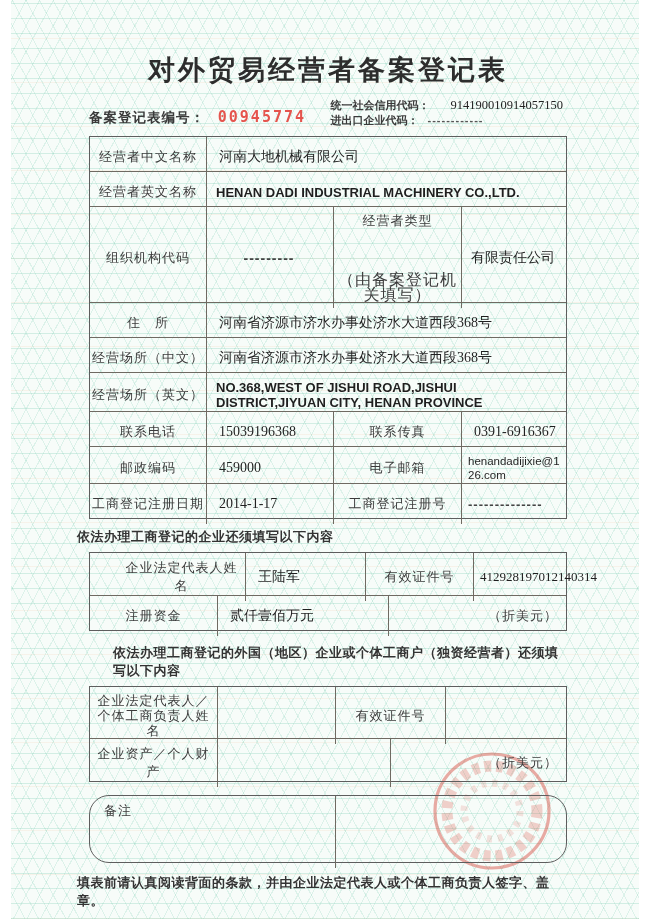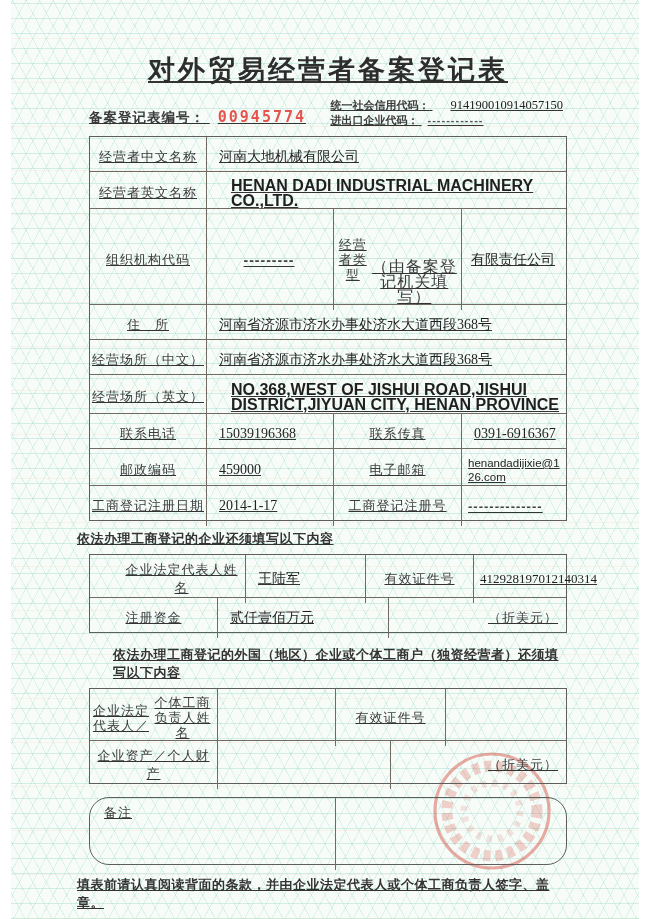--- a/index.html
+++ b/index.html
@@ -9,21 +9,20 @@
     margin:0 auto;
     background-color:#f7fcf9;
     background-image:
       repeating-linear-gradient(0deg, rgba(126,206,180,.30) 0 1px, transparent 1px 15px),
       repeating-linear-gradient(62deg, rgba(126,206,180,.22) 0 1px, transparent 1px 12px),
       repeating-linear-gradient(-62deg, rgba(126,206,180,.22) 0 1px, transparent 1px 12px),
       repeating-linear-gradient(0deg, rgba(240,170,120,.12) 0 1px, transparent 1px 44px);
     font-family:"Liberation Sans", sans-serif;
     color:#333;
     overflow:hidden;
-    text-decoration:underline;
   }
   .content{position:relative;padding:52px 72px 0 78px;z-index:2;}
   .title{
     margin:0 0 10px 0;text-align:center;
     font-size:27px;font-weight:bold;color:#2d2d2d;letter-spacing:3px;
     font-family:"Liberation Sans", sans-serif;
   }
   .header-row{display:flex;justify-content:space-between;align-items:flex-start;margin:4px 0 8px 0;}
   .formno{font-size:13.5px;font-weight:bold;color:#3a3a3a;margin-top:10px;letter-spacing:1px;}
   .formno .red{color:#e5544d;font-weight:bold;font-family:"DejaVu Sans Mono", monospace;font-size:15px;letter-spacing:2px;margin-left:8px;}
@@ -33,26 +32,26 @@
   .codes .dashes{font-weight:bold;color:#555;letter-spacing:1px;margin-left:6px;}
 
   .tbl{border:1.6px solid #5e5e5e;background:transparent;}
   .row{display:grid;min-height:34px;}
   .row + .row{border-top:1px solid #6f6a62;}
   .cell{display:flex;align-items:center;min-height:100%;}
   .cell + .cell{border-left:1px solid #6f6a62;}
   .lab{justify-content:center;text-align:center;font-size:13px;color:#3b3b3b;letter-spacing:1px;padding:3px 2px;}
   .val{padding:3px 4px 3px 12px;font-family:"Liberation Serif", serif;font-size:14px;color:#1f1f1f;}
   .val.cn{font-size:14px;text-align:right;}
-  .val.en{font-family:"Liberation Sans", sans-serif;font-weight:bold;font-size:16px;line-height:15px;padding-left:24px;}
+  .val.en{font-family:"Liberation Sans", sans-serif;font-weight:bold;font-size:13px;line-height:15px;padding-left:9px;}
   .val.center{justify-content:center;padding-left:2px;}
   .val.small{font-size:13px;padding-left:6px;}
   .val.wrap{word-break:break-all;line-height:14px;font-family:"Liberation Sans", sans-serif;font-size:11.5px;padding-left:6px;}
   .val.dashy{font-weight:bold;color:#444;letter-spacing:1px;font-family:"Liberation Sans", sans-serif;}
-  .lab2stack{justify-content:center;line-height:15px;}
+  .lab2stack{flex-direction:column;justify-content:center;line-height:15px;}
   .lab2stack .l2b{font-size:16px;margin-top:44px;}
   .usd{justify-content:flex-end;padding-right:8px;font-size:13px;color:#3b3b3b;}
 
   .t1 .fullrow{grid-template-columns:116px 1fr;}
   .t1 .splitrow{grid-template-columns:116px 127px 128px 1fr;}
   .t2-r1{grid-template-columns:127px 120px 108px 1fr;margin-left:28px;}
   .t2-r2{grid-template-columns:127px 171px 1fr;}
   .t3-r1{grid-template-columns:127px 118px 110px 1fr;min-height:40px;}
   .t3-r2{grid-template-columns:127px 173px 1fr;min-height:38px;}
   .remarks-row{grid-template-columns:245px 1fr;min-height:66px;}

